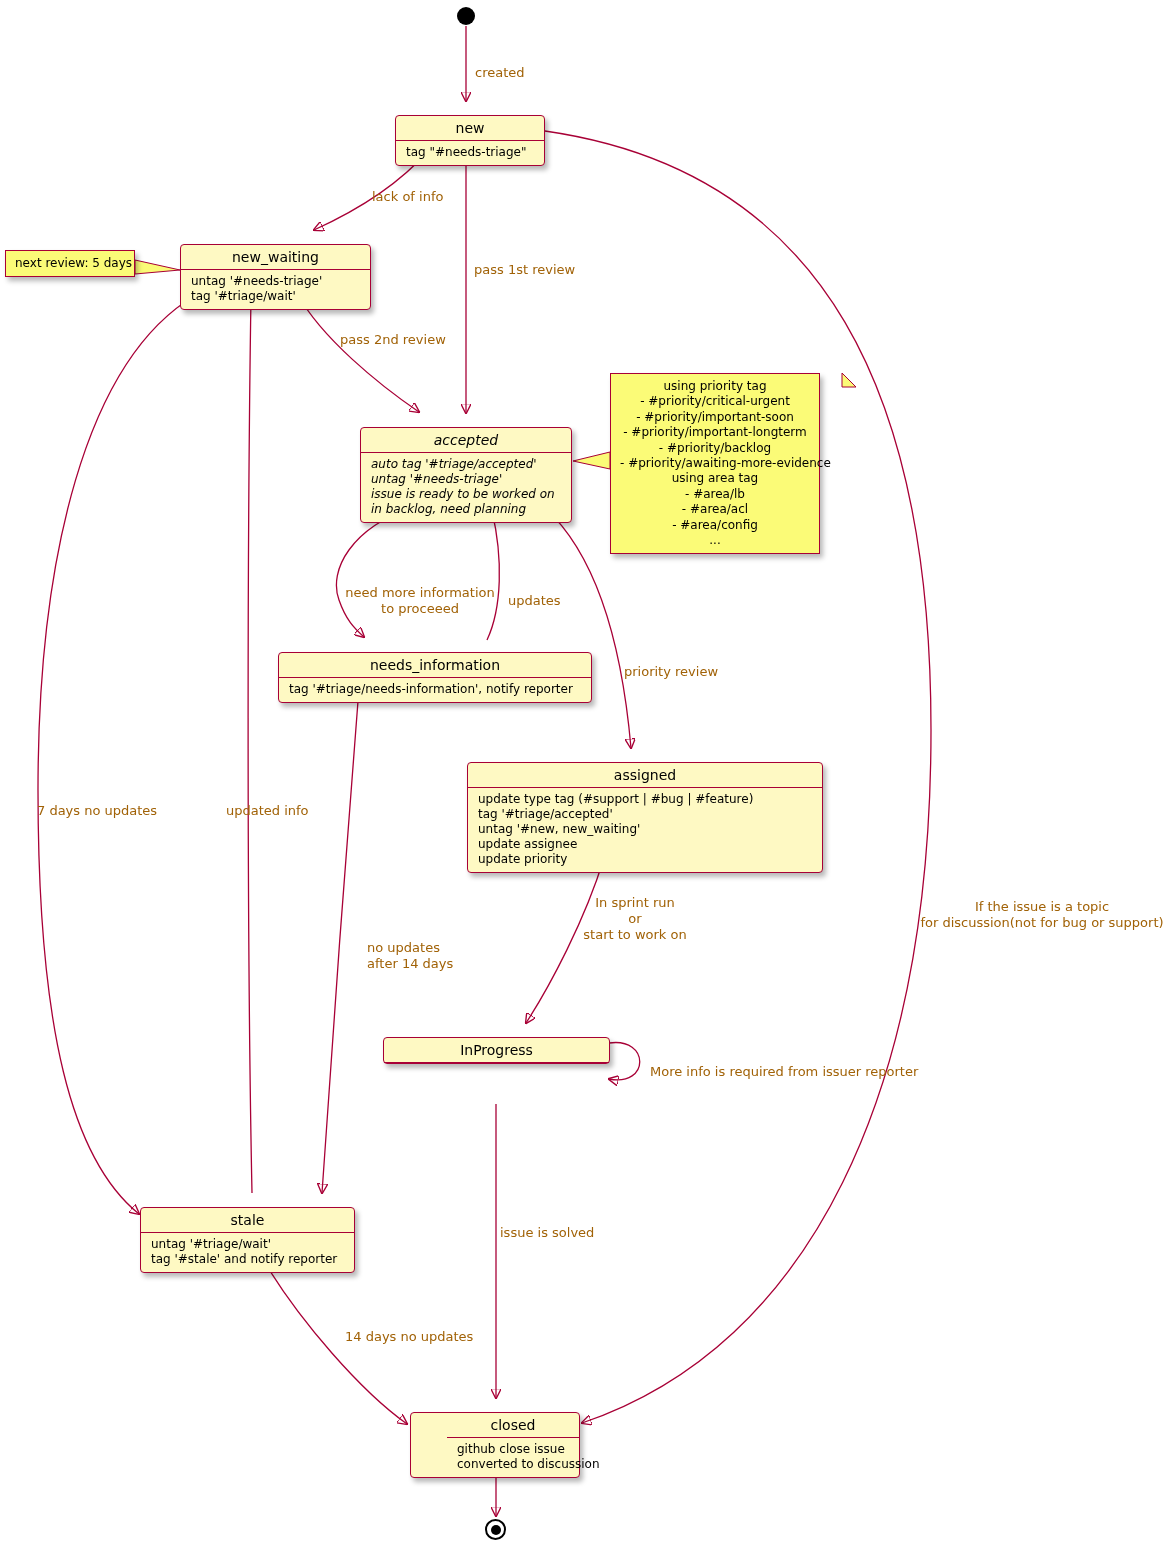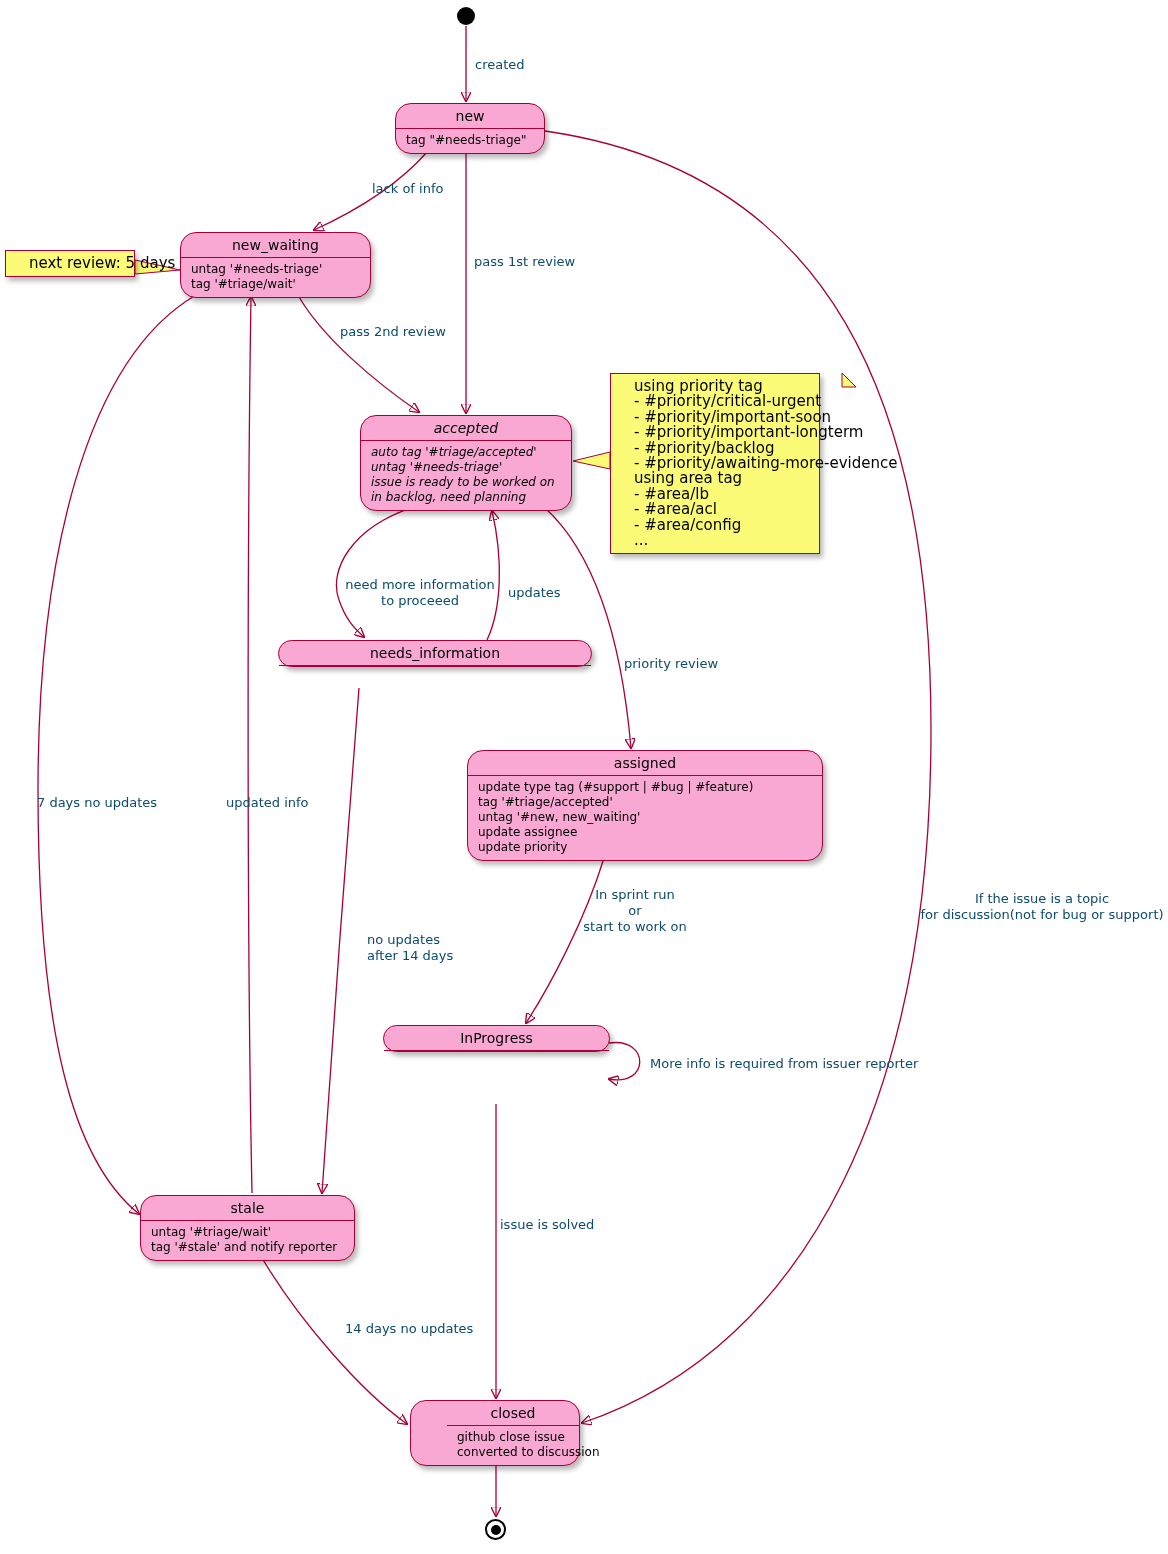--- a/index.html
+++ b/index.html
@@ -1,24 +1,25 @@
 <!DOCTYPE html>
 <html><head>
 <meta charset="utf-8">
 <style>
   * { margin: 0; padding: 0; box-sizing: border-box; }
   html, body { background: #ffffff; font-family: "DejaVu Sans", sans-serif; }
   .canvas { position: relative; width: 1168px; height: 1554px; background: #ffffff; overflow: hidden; }
 
   .state {
     position: absolute;
-    background: #f9a8d4;
+    background: #fef9c3;
     border: 1.5px solid #A80036;
-    border-radius: 16px;
+    border-radius: 4px;
     box-shadow: 3px 4px 5px rgba(0,0,0,0.28);
+    margin-top: 12px;
   }
   .state-title {
     font-size: 14px;
     color: #000;
     text-align: center;
     padding: 4px 10px 3px;
     border-bottom: 1px solid #A80036;
     line-height: 17px;
   }
   .state-body {
@@ -29,33 +30,35 @@
     white-space: pre;
   }
 
   .note {
     position: absolute;
     background: #FBFB77;
     border: 1px solid #A80036;
     box-shadow: 3px 4px 5px rgba(0,0,0,0.28);
   }
   .note-text {
-    font-size: 15px;
+    font-size: 12px;
     color: #000;
-    padding: 5px 23px;
+    padding: 5px 9px;
     line-height: 15.4px;
     white-space: pre;
+    text-align: center;
   }
 
   .edge-label {
     position: absolute;
     font-size: 13px;
-    color: #0c4a6e;
+    color: #a16207;
     line-height: 16px;
     white-space: pre;
+    margin-top: 8px;
   }
   .edge-label.center { text-align: center; }
 
   .start-state {
     position: absolute;
     width: 18px; height: 18px;
     border-radius: 50%;
     background: #000;
   }
   .final-state {
@@ -131,20 +134,21 @@
   <div class="state" style="left:360px; top:415px; width:212px;font-style:italic;">
     <div class="state-title">accepted</div>
     <div class="state-body">auto tag '#triage/accepted'
 untag '#needs-triage'
 issue is ready to be worked on
 in backlog, need planning</div>
   </div>
 
   <div class="state" style="left:278px; top:640px; width:314px;">
     <div class="state-title">needs_information</div>
+    <div class="state-body">tag '#triage/needs-information', notify reporter</div>
   </div>
 
   <div class="state" style="left:467px; top:750px; width:356px;">
     <div class="state-title">assigned</div>
     <div class="state-body">update type tag (#support | #bug | #feature)
 tag '#triage/accepted'
 untag '#new, new_waiting'
 update assignee
 update priority</div>
   </div>

